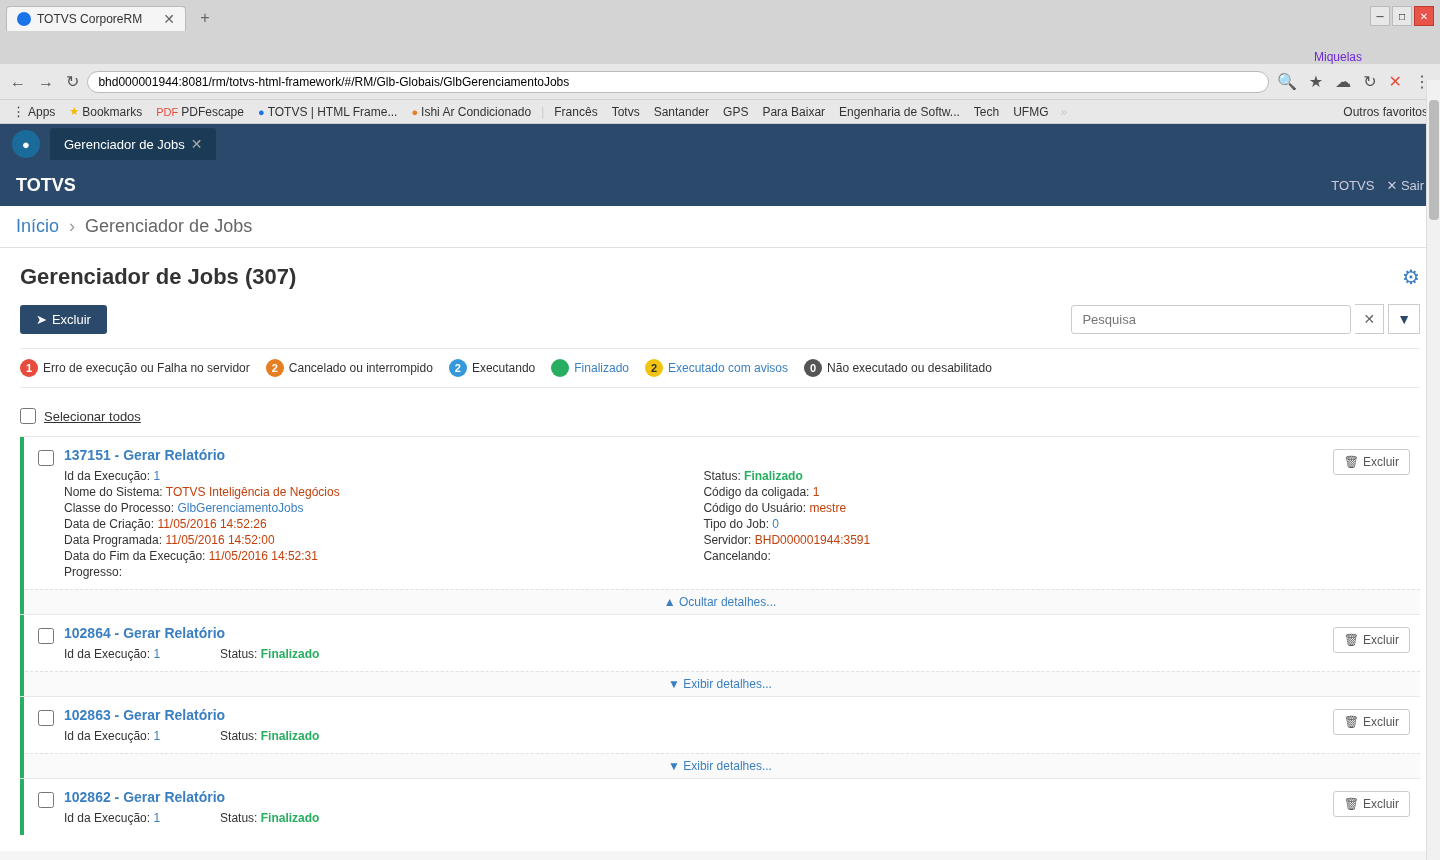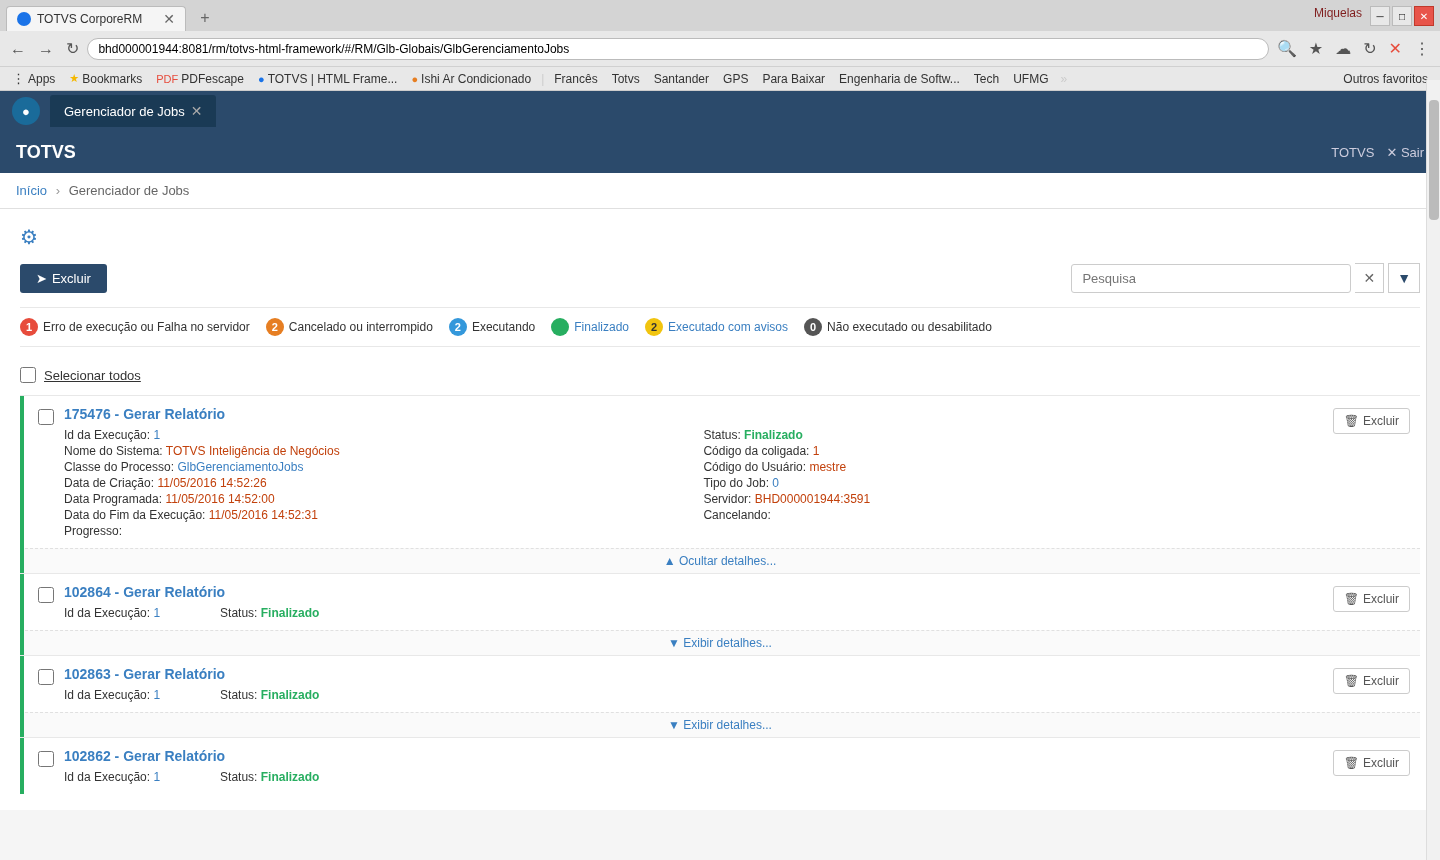--- a/index.html
+++ b/index.html
@@ -15,21 +15,21 @@
     .browser-controls { display: flex; align-items: center; gap: 4px; padding: 4px 6px; background: #e8e8e8; }
     .nav-btn { background: none; border: none; cursor: pointer; padding: 4px; color: #555; font-size: 16px; }
     .address-bar { flex: 1; border: 1px solid #bbb; border-radius: 12px; padding: 3px 10px; font-size: 12px; background: white; }
     .browser-action-btns { display: flex; gap: 4px; }
     .browser-action-btn { background: none; border: none; cursor: pointer; font-size: 16px; color: #555; padding: 2px 4px; }
     .window-controls { display: flex; gap: 2px; margin-left: 8px; }
     .win-btn { width: 20px; height: 20px; border: none; cursor: pointer; font-size: 10px; display: flex; align-items: center; justify-content: center; }
     .win-btn.minimize { background: #e8e8e8; border: 1px solid #bbb; }
     .win-btn.maximize { background: #e8e8e8; border: 1px solid #bbb; }
     .win-btn.close { background: #e8544a; color: white; border: 1px solid #c0392b; }
-    .user-label { font-size: 12px; color: #7f1d1d; margin-left: auto; }
+    .user-label { font-size: 12px; color: #6d28d9; margin-left: auto; margin-top: 44px; }
 
     
     .bookmarks-bar { display: flex; align-items: center; padding: 3px 8px; background: #e8e8e8; border-top: 1px solid #d0d0d0; font-size: 12px; gap: 6px; overflow: hidden; white-space: nowrap; }
     .bookmark-item { display: flex; align-items: center; gap: 3px; color: #333; cursor: pointer; padding: 1px 4px; border-radius: 3px; font-size: 12px; }
     .bookmark-star { color: #f5b800; font-size: 11px; }
     .bm-others { margin-left: auto; }
 
     
     .app-header { background: #2b4a6b; display: flex; align-items: center; padding: 0 12px; height: 40px; }
     .app-logo-icon { width: 28px; height: 28px; background: #1a6b9a; border-radius: 50%; display: flex; align-items: center; justify-content: center; color: white; font-size: 12px; margin-right: 10px; }
@@ -38,21 +38,21 @@
 
     
     .app-top-bar { background: #2b4a6b; color: white; display: flex; align-items: center; justify-content: space-between; padding: 8px 16px; height: 42px; }
     .app-brand { color: white; font-size: 18px; font-weight: bold; }
     .app-top-right { display: flex; align-items: center; gap: 12px; font-size: 13px; color: #ccd; }
 
     
     .content-area { background: #f5f5f5; padding: 0; }
 
     
-    .breadcrumb { padding: 10px 16px; font-size: 13px; color: #666; background: #fff; border-bottom: 1px solid #e0e0e0; }
+    .breadcrumb { padding: 10px 16px; font-size: 18px; color: #666; background: #fff; border-bottom: 1px solid #e0e0e0; }
     .breadcrumb a { color: #3a7fc1; cursor: pointer; }
     .breadcrumb-sep { margin: 0 5px; color: #999; }
 
     
     .main-panel { background: white; margin: 0; padding: 16px 20px; }
     .panel-header { display: flex; align-items: center; justify-content: space-between; margin-bottom: 14px; }
     .panel-title { font-size: 22px; font-weight: bold; color: #333; }
     .gear-icon-btn { background: none; border: none; cursor: pointer; color: #3a7fc1; font-size: 20px; }
 
     
@@ -213,20 +213,21 @@
 
   <div class="breadcrumb">
     <a>Início</a>
     <span class="breadcrumb-sep">›</span>
     <span>Gerenciador de Jobs</span>
   </div>
 
   <div class="main-panel">
 
     <div class="panel-header">
+      <h1 class="panel-title">Gerenciador de Jobs (307)</h1>
       <button class="gear-icon-btn">⚙</button>
     </div>
 
     <div class="toolbar">
       <button class="btn-excluir">
         <span>➤</span>
         <span>Excluir</span>
       </button>
       <div class="search-area">
         <input class="search-input" type="text" placeholder="Pesquisa" style="">
@@ -265,21 +266,21 @@
     <div class="select-all-row">
       <input type="checkbox" style="">
       <label class="select-all-label">Selecionar todos</label>
     </div>
 
     <div class="job-item">
       <div class="job-left-border" style="background:#27ae60;"></div>
       <div class="job-item-header" style="padding-left:18px;">
         <input type="checkbox" class="job-checkbox" style="">
         <div class="job-content">
-          <div class="job-title">175476 - Gerar Relatório</div>
+          <div class="job-title">137151 - Gerar Relatório</div>
           <div class="job-details-grid">
             <div class="job-detail">
               <span class="label">Id da Execução: </span>
               <span class="value-blue">1</span>
             </div>
             <div class="job-detail">
               <span class="label">Status: </span>
               <span class="value-green">Finalizado</span>
             </div>
             <div class="job-detail">

